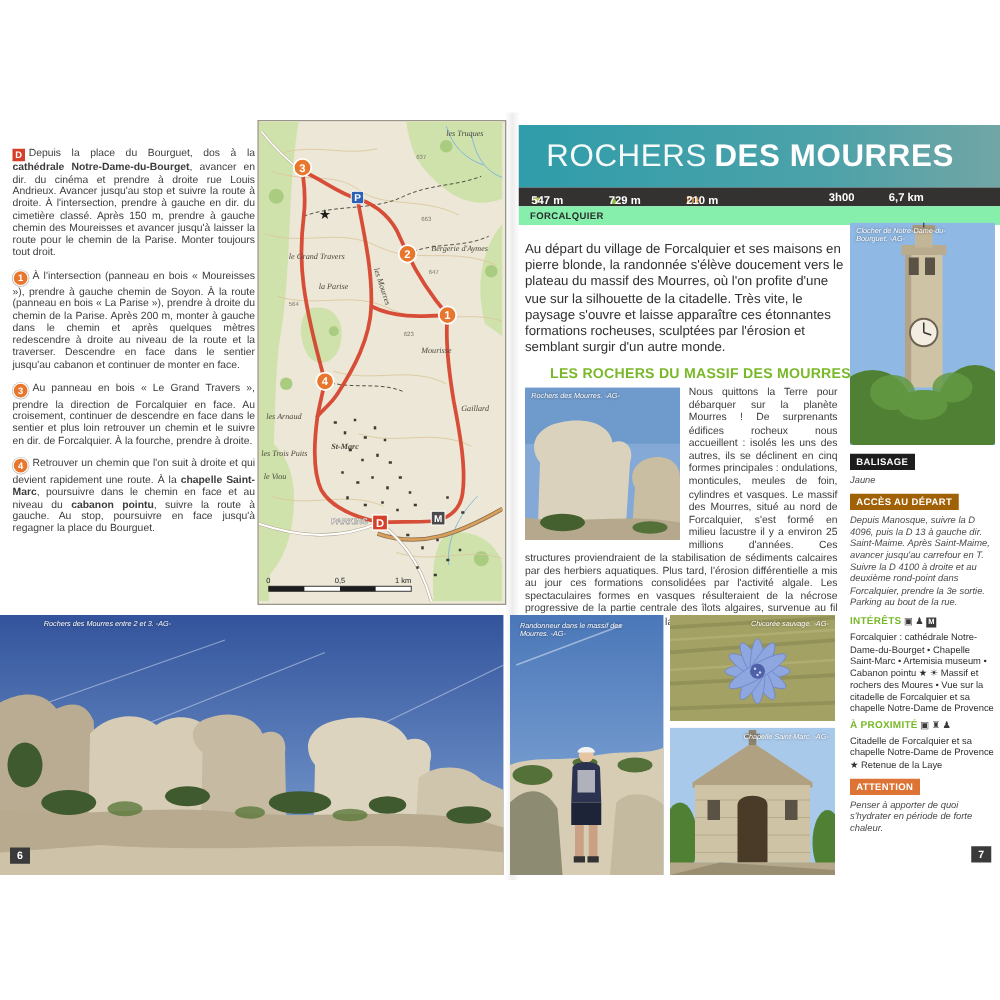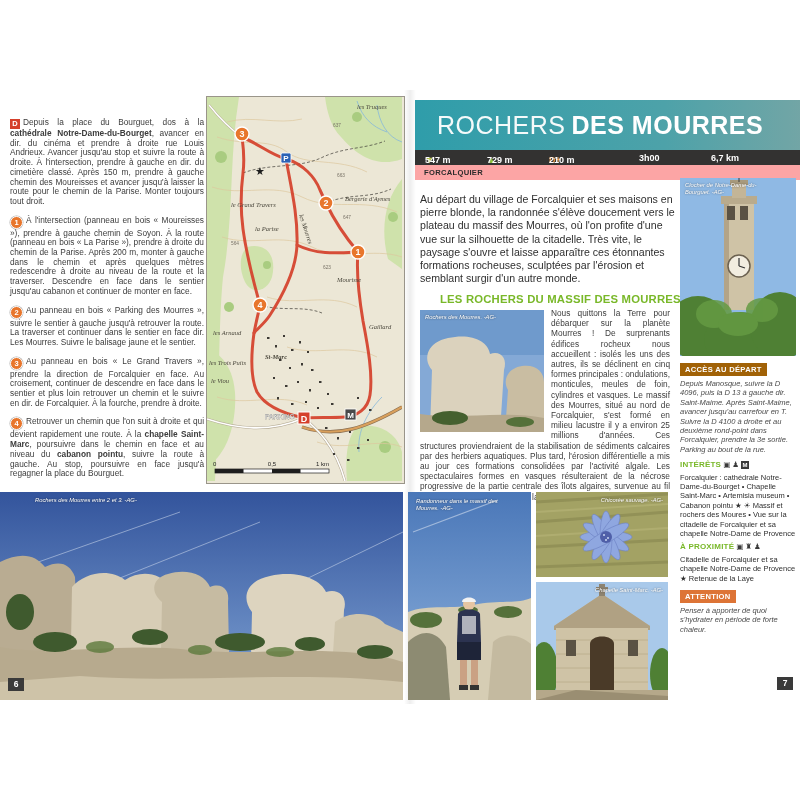--- a/index.html
+++ b/index.html
@@ -31,21 +31,21 @@
   #hdr-title{margin-left:22px;color:#fff;font-size:25px;letter-spacing:0.5px;white-space:nowrap;}
   #hdr-title .light{font-weight:normal;opacity:0.95;}
   #hdr-title .bold{font-weight:bold;margin-left:6px;}
   #hdr-num{position:absolute;right:14px;top:4px;}
 
   #stats{left:415px;top:150px;width:385px;height:15px;background:#333231;color:#fff;
          font-size:9px;font-weight:bold;}
   #stats span{position:absolute;top:2.5px;white-space:nowrap;}
   .tri-dn{color:#b7c44a;} .tri-up{color:#8cbf3f;} .dplus{color:#e0913f;}
 
-  #locality{left:415px;top:165px;width:385px;height:15px;background:#fca5a5;
+  #locality{left:415px;top:165px;width:385px;height:15px;background:#86efac;
             font-size:7.6px;font-weight:bold;color:#2b2b2b;line-height:15px;
             letter-spacing:0.3px;padding-left:9px;box-sizing:border-box;}
 
   
   #intro{left:420px;top:193px;width:258px;font-size:10.6px;line-height:13.2px;color:#2f2f2f;}
   #sec-title{left:420px;top:293px;width:258px;font-size:11.3px;font-weight:bold;color:#79b829;
              letter-spacing:0.2px;margin-left:20px;}
   #article{left:420px;top:308px;width:250px;font-size:8.3px;line-height:10.2px;
            color:#3c3c3c;text-align:justify;}
   #article-photo{float:left;width:124px;height:122px;margin:2px 7px 3px 0;position:relative;}
@@ -86,23 +86,20 @@
 <body>
 
 <div id="page">
 
   <div id="left-col" class="abs">
     <p>
       <span class="mk-d">D</span><span>Depuis la place du Bourguet, dos à la </span><span class="bold">cathédrale Notre-Dame-du-Bourget</span><span>, avancer en dir. du cinéma et prendre à droite rue Louis Andrieux. Avancer jusqu'au stop et suivre la route à droite. À l'intersection, prendre à gauche en dir. du cimetière classé. Après 150 m, prendre à gauche chemin des Moureisses et avancer jusqu'à laisser la route pour le chemin de la Parise. Monter toujours tout droit.</span>
     </p>
     <p>
       <span class="mk-n">1</span><span>À l'intersection (panneau en bois « Moureisses »), prendre à gauche chemin de Soyon. À la route (panneau en bois « La Parise »), prendre à droite du chemin de la Parise. Après 200 m, monter à gauche dans le chemin et après quelques mètres redescendre à droite au niveau de la route et la traverser. Descendre en face dans le sentier jusqu'au cabanon et continuer de monter en face.</span>
-    </p>
-    <p>
-      <span class="mk-n">2</span><span>Au panneau en bois « Parking des Mourres », suivre le sentier à gauche jusqu'à retrouver la route. La traverser et continuer dans le sentier en face dir. Les Mourres. Suivre le balisage jaune et le sentier.</span>
     </p>
     <p>
       <span class="mk-n">3</span><span>Au panneau en bois « Le Grand Travers », prendre la direction de Forcalquier en face. Au croisement, continuer de descendre en face dans le sentier et plus loin retrouver un chemin et le suivre en dir. de Forcalquier. À la fourche, prendre à droite.</span>
     </p>
     <p>
       <span class="mk-n">4</span><span>Retrouver un chemin que l'on suit à droite et qui devient rapidement une route. À la </span><span class="bold">chapelle Saint-Marc</span><span>, poursuivre dans le chemin en face et au niveau du </span><span class="bold">cabanon pointu</span><span>, suivre la route à gauche. Au stop, poursuivre en face jusqu'à regagner la place du Bourguet.</span>
     </p>
   </div>
 
   <div id="map" class="abs photo">
@@ -315,21 +312,21 @@
         <span>547 m</span>
       </span>
     <span style="left:72px;">
         <span class="tri-up">▲</span> 
         <span>729 m</span>
       </span>
     <span style="left:134px;">
         <span class="dplus">D+</span> 
         <span>210 m</span>
       </span>
-    <span style="left:224px;">3h00</span>
+    <span style="left:248px;">3h00</span>
     <span style="left:296px;">6,7 km</span>
   </div>
 
   <div id="locality" class="abs">FORCALQUIER</div>
 
   <div id="intro" class="abs">Au départ du village de Forcalquier et ses maisons en pierre blonde, la randonnée s'élève doucement vers le plateau du massif des Mourres, où l'on profite d'une vue sur la silhouette de la citadelle. Très vite, le paysage s'ouvre et laisse apparaître ces étonnantes formations rocheuses, sculptées par l'érosion et semblant surgir d'un autre monde.</div>
 
   <div id="sec-title" class="abs">LES ROCHERS DU MASSIF DES MOURRES</div>
 
   <div id="article" class="abs">
@@ -370,20 +367,24 @@
         </g>
         <g fill="#659a43" opacity="0.85">
           <ellipse cx="34" cy="136" rx="18" ry="14"></ellipse>
             <ellipse cx="82" cy="132" rx="16" ry="12"></ellipse>
           <ellipse cx="58" cy="146" rx="20" ry="12"></ellipse>
         </g>
       </svg>
       <span class="photo-cap" style="left:5px;top:4px;">Clocher de Notre-Dame-du-Bourguet. -AG-</span>
     </div>
 
+    <div class="sb-block">
+      <span class="badge b-black">BALISAGE</span>
+      <div class="sb-text it">Jaune</div>
+    </div>
 
     <div class="sb-block">
       <span class="badge b-orange">ACCÈS AU DÉPART</span>
       <div class="sb-text it">Depuis Manosque, suivre la D 4096, puis la D 13 à gauche dir. Saint-Maime. Après Saint-Maime, avancer jusqu'au carrefour en T. Suivre la D 4100 à droite et au deuxième rond-point dans Forcalquier, prendre la 3e sortie. Parking au bout de la rue.</div>
     </div>
 
     <div class="sb-block" style="margin-top:6px;">
       <span class="green-h">INTÉRÊTS</span><span class="icn">▣</span><span class="icn">♟</span><span class="icn-m">M</span>
       <div class="sb-text" style="color:#2f2f2f;">Forcalquier : cathédrale Notre-Dame-du-Bourget • Chapelle Saint-Marc • Artemisia museum • Cabanon pointu ★ ☀ Massif et rochers des Moures • Vue sur la citadelle de Forcalquier et sa chapelle Notre-Dame de Provence</div>
     </div>

